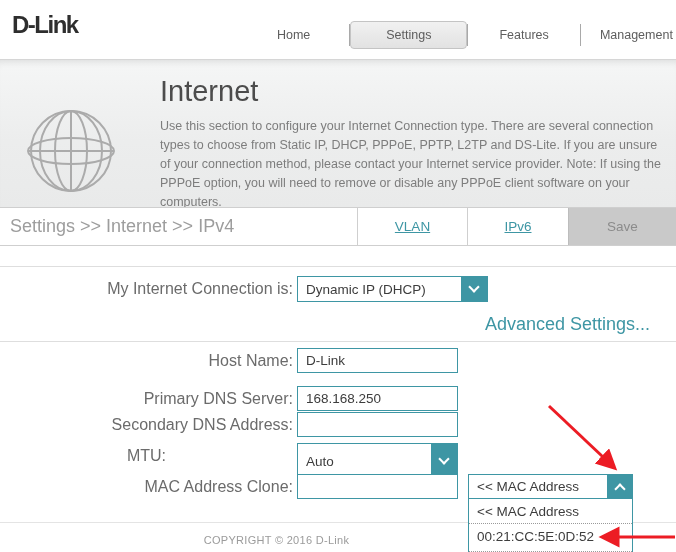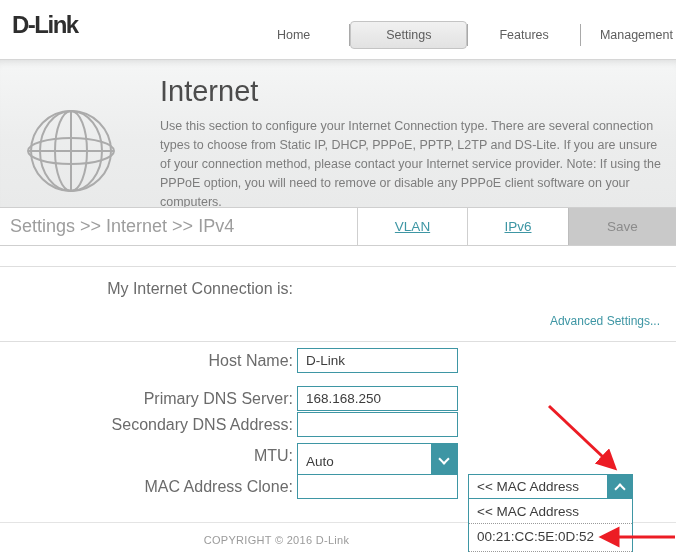--- a/index.html
+++ b/index.html
@@ -64,24 +64,24 @@
               display:flex; align-items:center; justify-content:center; }
   .chev { width:8px; height:8px; border-right:2px solid #fff; border-bottom:2px solid #fff; }
   .chev.down { transform:rotate(45deg); margin-top:-4px; }
   .chev.up   { transform:rotate(-135deg); margin-top:4px; }
 
   .conn-select { left:297px; top:30px; width:191px; height:26px; }
   .mtu-select  { left:297px; top:197px; width:161px; height:36px; }
   .mac-select  { left:468px; top:228px; width:165px; height:25px; }
   .mac-select .chev-box { width:25px; }
 
-  .adv-link { position:absolute; right:16px; top:68px; font-size:12px;
+  .adv-link { position:absolute; right:26px; top:68px; font-size:18px;
               color:#3e96a4; cursor:pointer; }
 
-  .r0 { top:102px; } .r1 { top:140px; } .r2 { top:166px; } .r3 { top:197px; } .r4 { top:228px; }
+  .r0 { top:102px; } .r1 { top:140px; } .r2 { top:166px; } .r3 { top:197px;text-align:center; } .r4 { top:228px; }
 
   .mac-panel { position:absolute; left:468px; top:252px; width:165px; height:54px;
                background:#fff; border:1px solid #3e96a4; border-bottom:none; z-index:40; }
   .mac-opt { height:25px; line-height:25px; padding-left:8px; font-size:13.5px;
              color:#3d3d3d; cursor:pointer; white-space:nowrap; }
   .mac-opt.first { border-bottom:1px dotted #9a9a9a; }
   .mac-panel::after { content:""; position:absolute; left:0; right:0; bottom:0;
                       border-bottom:1px dotted #9a9a9a; }
 
   .footer { position:absolute; left:0; top:288px; width:553px; text-align:center;
@@ -139,20 +139,26 @@
     <div class="bar-cell ipv6">
         <span class="bar-link">IPv6</span>
       </div>
     <div class="save-btn">Save</div>
   </div>
 
   <div class="content">
     <div class="divider d1"></div>
 
     <div class="frow-label lh26" style="top:30px;">My Internet Connection is:</div>
+    <div class="cselect conn-select">
+      <span class="sel-text">Dynamic IP (DHCP)</span>
+      <span class="chev-box">
+          <span class="chev down"></span>
+        </span>
+    </div>
 
     <div class="adv-link">Advanced Settings...</div>
     <div class="divider d2"></div>
 
     <div class="frow-label lh25 r0">Host Name:</div>
     <input class="tinput r0" value="D-Link" style="">
 
     <div class="frow-label lh25 r1">Primary DNS Server:</div>
     <input class="tinput r1" value="168.168.250" style="">
 

